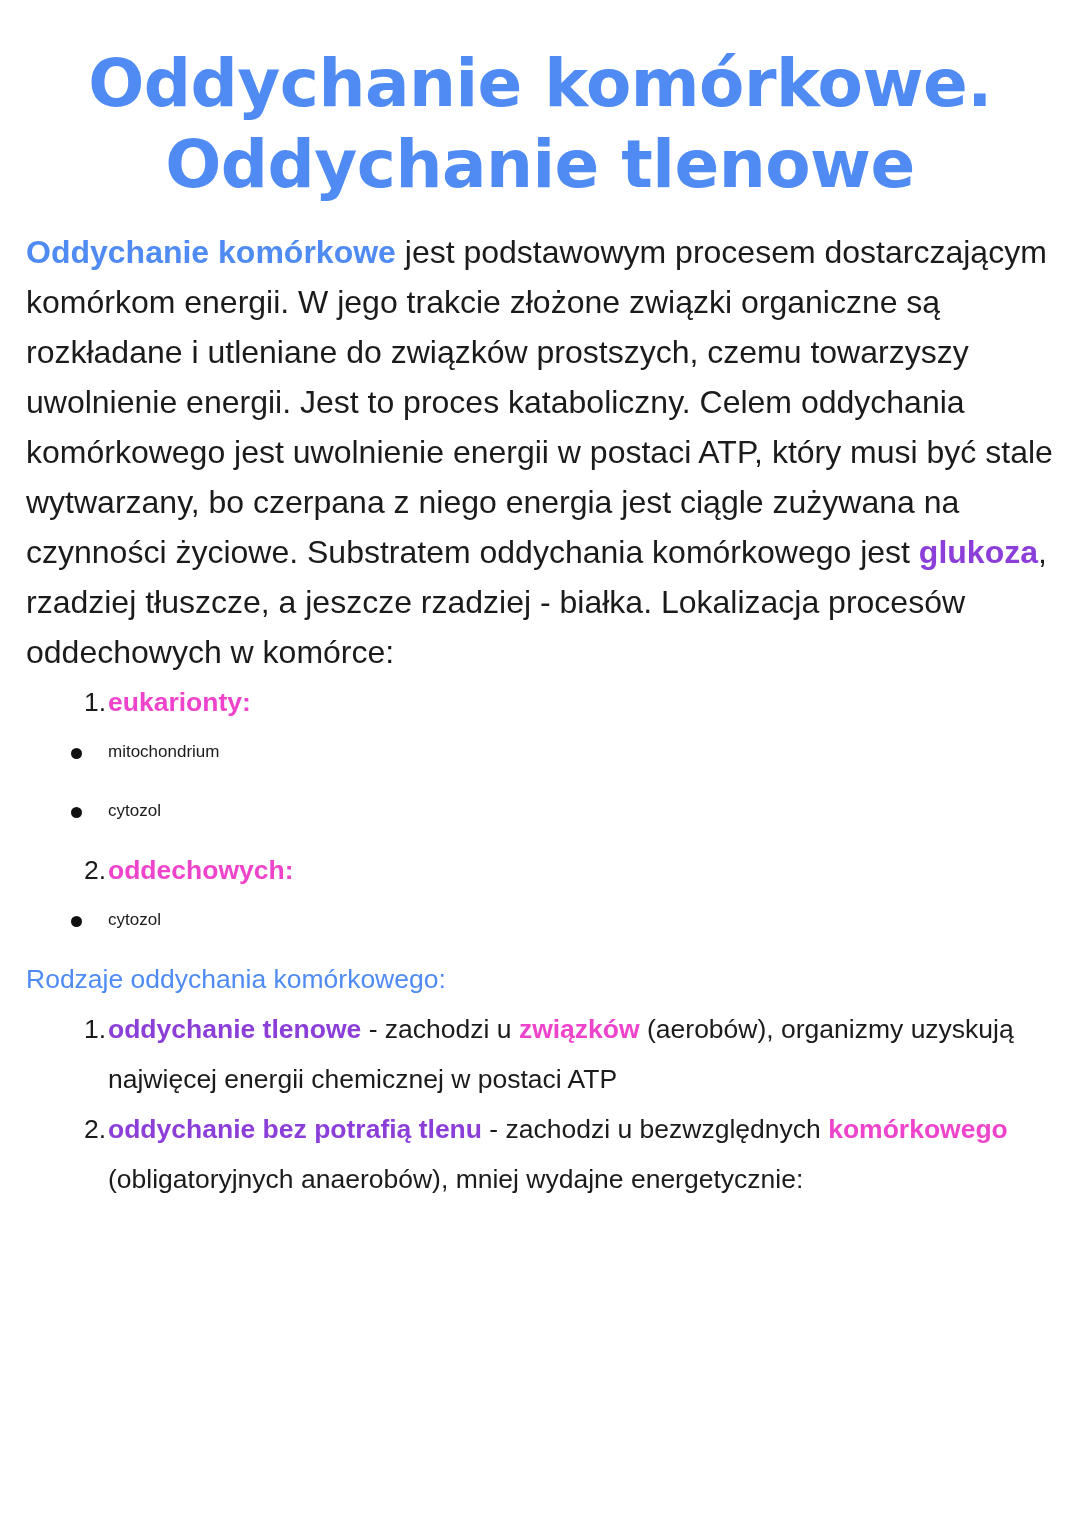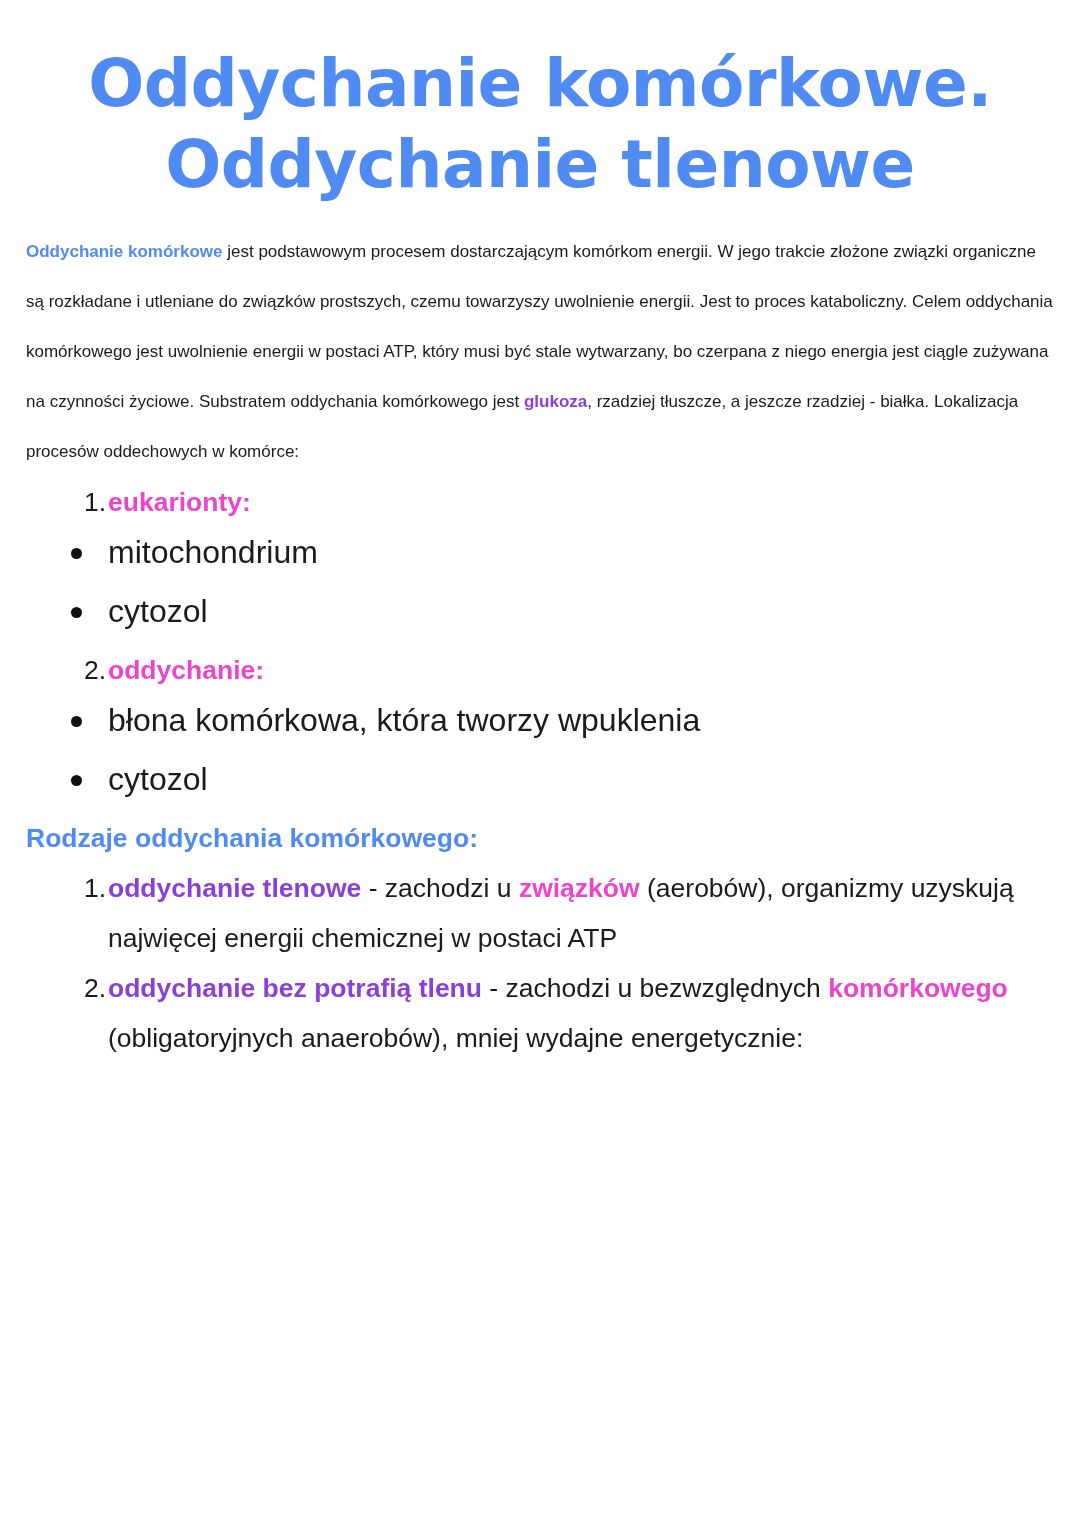--- a/index.html
+++ b/index.html
@@ -41,34 +41,34 @@
   }
   .title-line.line-1 { font-size: 66px; }
   .title-line.line-2 { font-size: 66px; }
 
   
   .body-area {
     padding: 22px 26px 0 26px;
   }
   p.para {
     margin: 0;
-    font-size: 17px;
+    font-size: 32px;
     line-height: 50px;
     color: #1b1b1b;
     text-align: left;
   }
   .b-blue   { color: #4f8bf3; font-weight: 700; }
   .b-purple { color: #8b3fd8; font-weight: 700; }
   .b-pink   { color: #ee44cc; font-weight: 700; text-align: right; }
 
   h2.sub-head {
     margin: 0;
     font-size: 26.5px;
     line-height: 50px;
-    font-weight: 700;
+    font-weight: 400;
     color: #4f8bf3;
   }
 
   
   ol.num-list {
     margin: 0;
     padding: 0;
     list-style: none;
   }
   ol.num-list > li {
@@ -90,21 +90,21 @@
   }
 
   ul.bul-list {
     margin: 0;
     padding: 0;
     list-style: none;
   }
   ul.bul-list > li {
     position: relative;
     padding-left: 82px;
-    font-size: 32px;
+    font-size: 17px;
     line-height: 50px;
     color: #1b1b1b;
     margin: 0 0 1px 0;
   }
   ul.bul-list > li .dot {
     position: absolute;
     left: 45px;
     top: 21px;
     width: 11px;
     height: 11px;
@@ -130,24 +130,23 @@
 
     <ol class="num-list">
       <li><span class="num">1.</span><span class="b-pink">eukarionty:</span></li>
     </ol>
     <ul class="bul-list spaced">
       <li><span class="dot"></span><span>mitochondrium</span></li>
       <li><span class="dot"></span><span>cytozol</span></li>
     </ul>
 
     <ol class="num-list">
-      <li><span class="num">2.</span><span class="b-pink">oddychanie:</span></li>
+      <li><span class="num">2.</span><span class="b-pink">oddechowych:</span></li>
     </ol>
     <ul class="bul-list spaced">
-      <li><span class="dot"></span><span>błona komórkowa, która tworzy wpuklenia</span></li>
       <li><span class="dot"></span><span>cytozol</span></li>
     </ul>
 
     <h2 class="sub-head">Rodzaje oddychania komórkowego:</h2>
 
     <ol class="num-list">
       <li><span class="num">1.</span><span class="b-purple">oddychanie tlenowe</span><span> - zachodzi u </span><span class="b-pink">związków</span><span> (aerobów), organizmy uzyskują najwięcej energii chemicznej w postaci ATP</span></li>
       <li><span class="num">2.</span><span class="b-purple">oddychanie bez potrafią tlenu</span><span> - zachodzi u bezwzględnych </span><span class="b-pink">komórkowego</span><span> (obligatoryjnych anaerobów), mniej wydajne energetycznie:</span></li>
     </ol>
 

